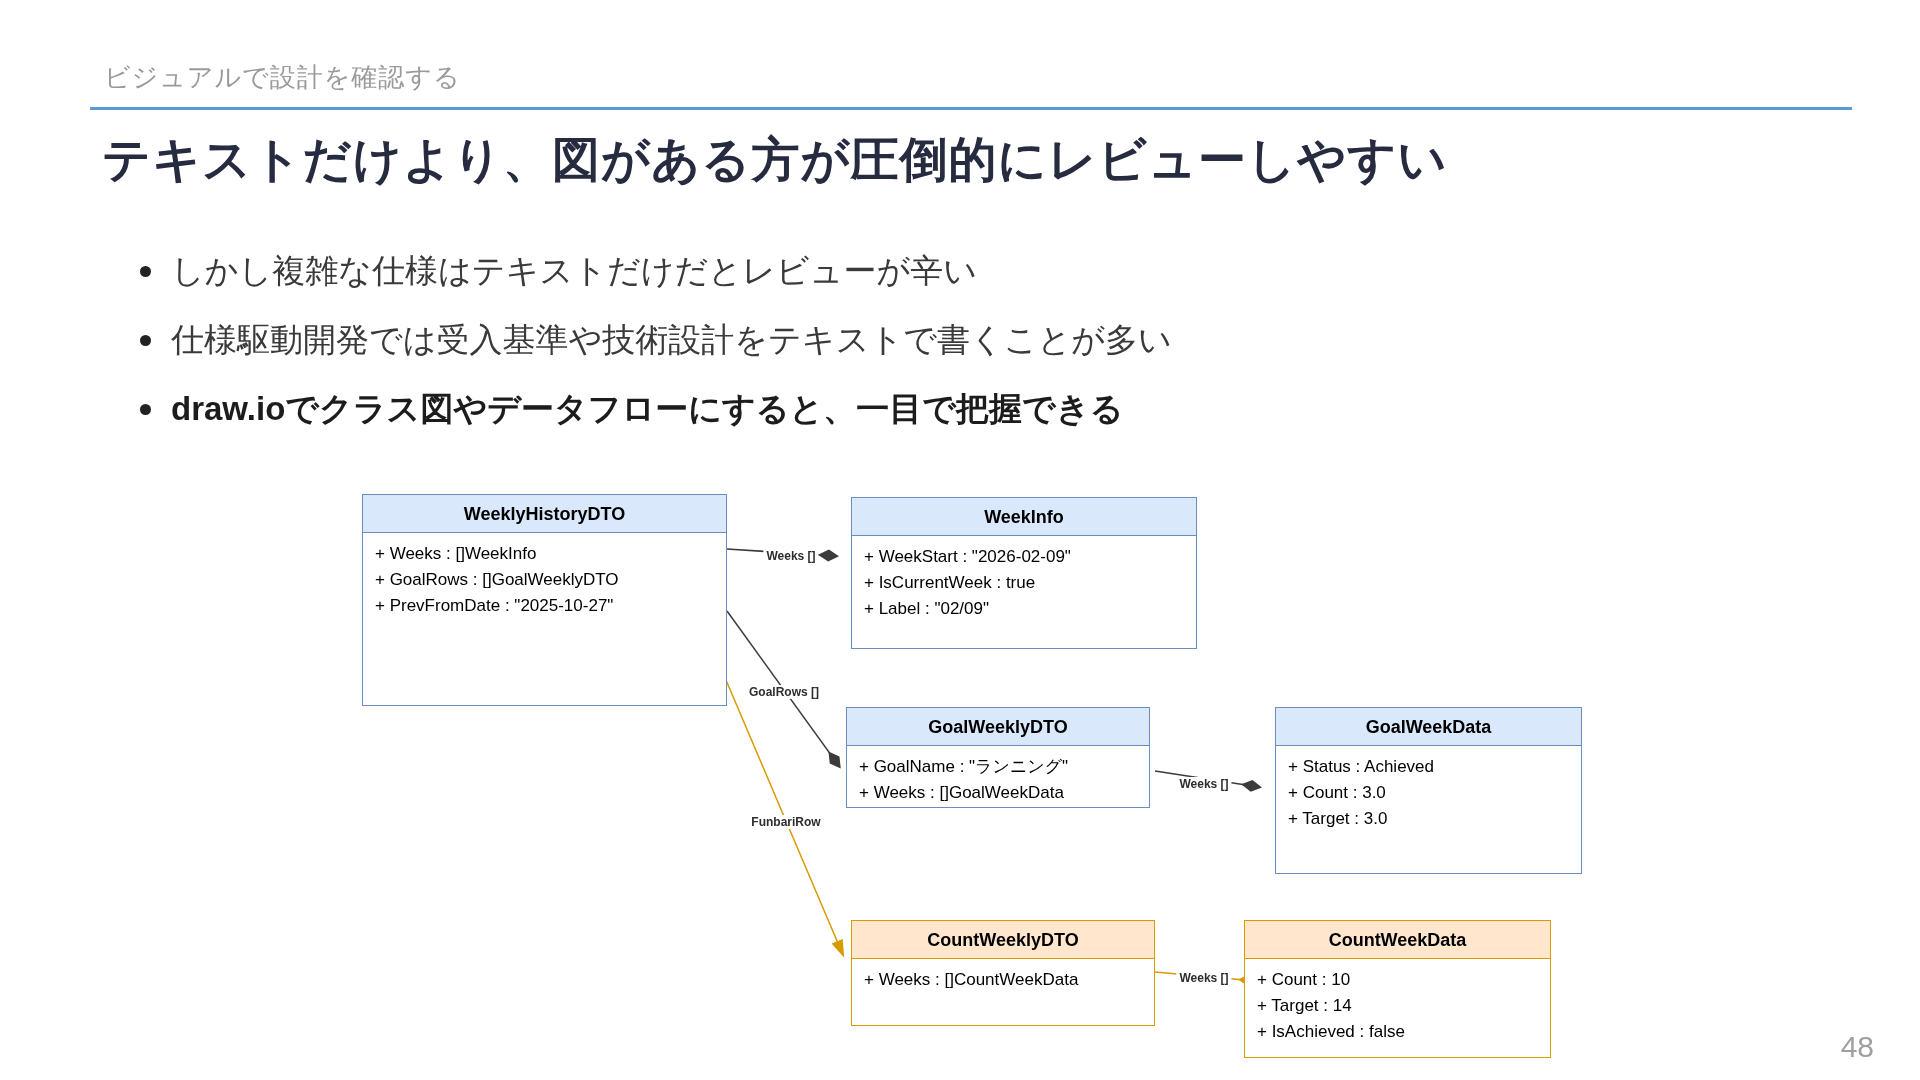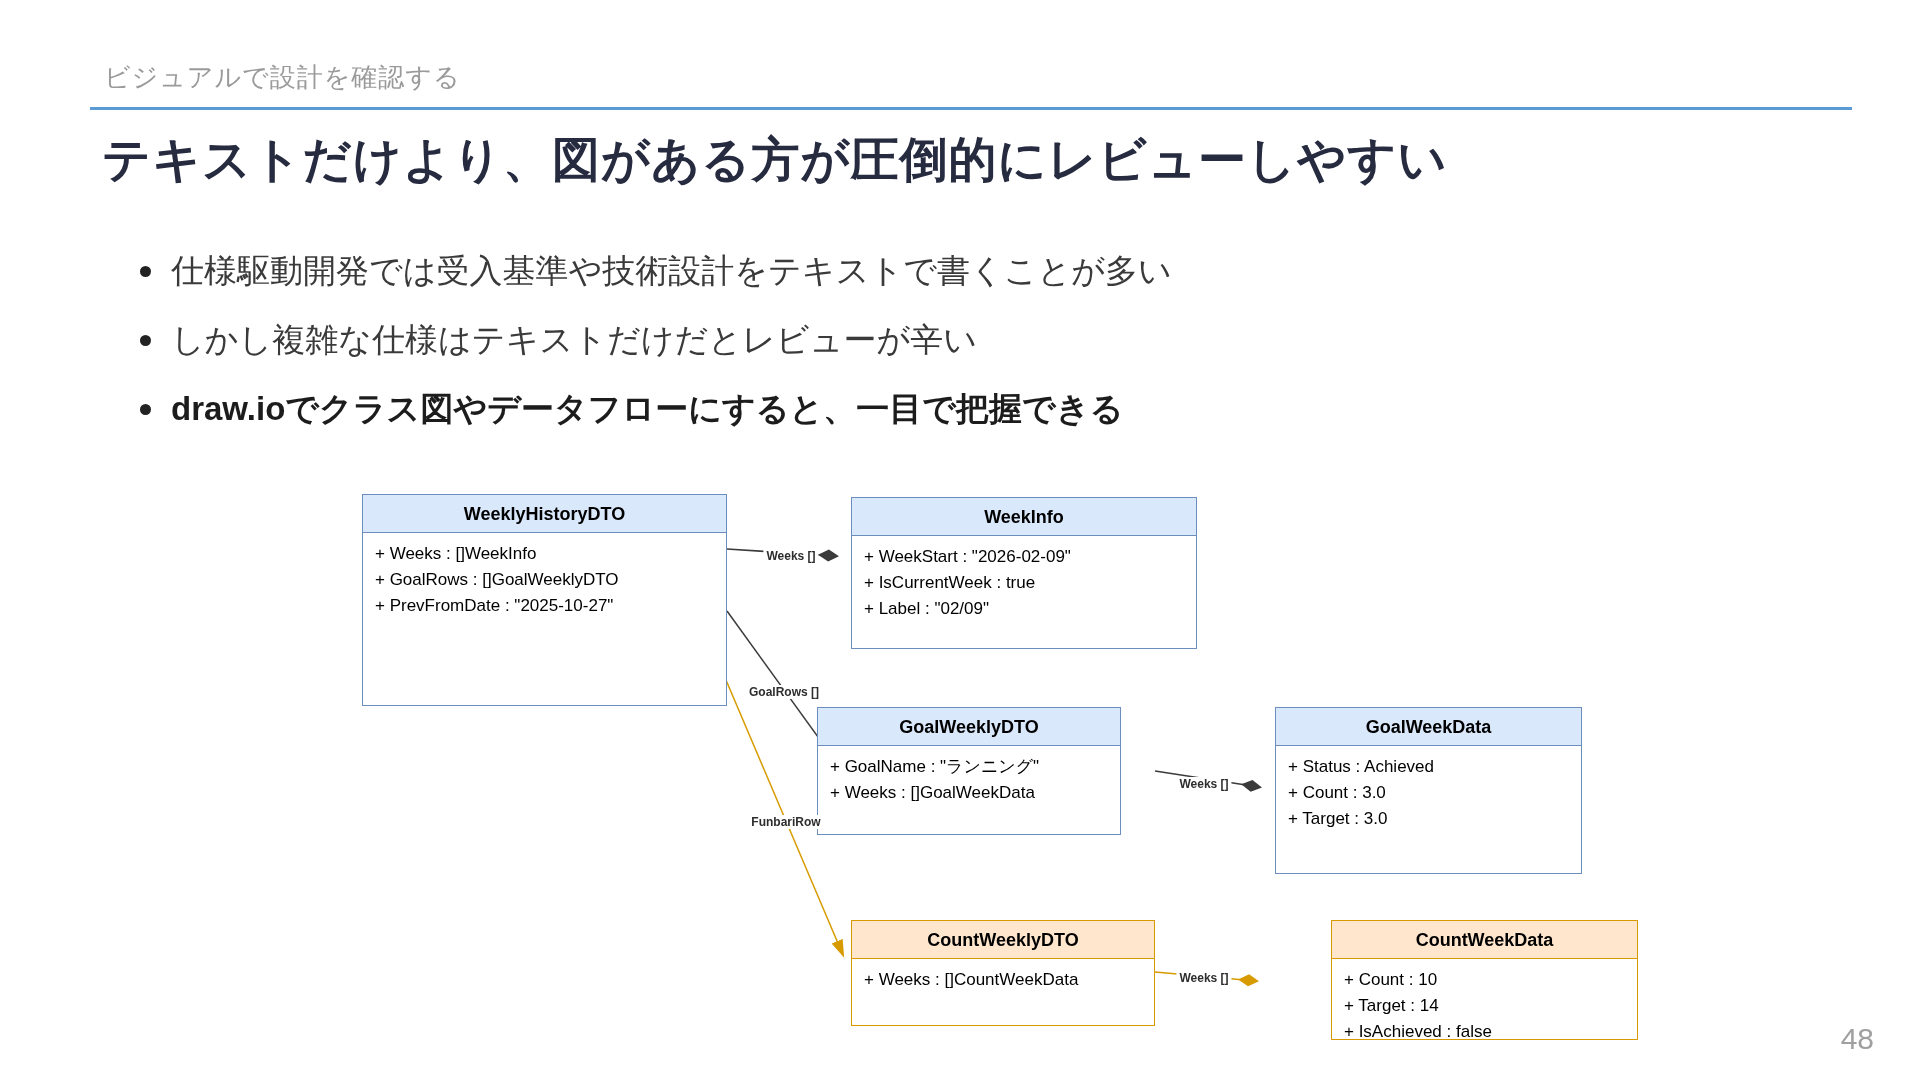--- a/index.html
+++ b/index.html
@@ -29,39 +29,39 @@
   .uml-h{height:38px;line-height:38px;text-align:center;font-weight:bold;font-size:18px;
          box-sizing:border-box;}
   .uml.blue .uml-h{background:var(--blue_fill,#dae8fc);border-bottom:1px solid var(--blue_border,#6c8ebf);}
   .uml.orange .uml-h{background:var(--orange_fill,#ffe6cc);border-bottom:1px solid var(--orange_border,#d79b00);}
   .uml-b{padding:8px 12px;}
   .attr{line-height:26px;white-space:nowrap;}
 
   .edge-label{position:absolute;transform:translate(-50%,-50%);background:#fff;
               padding:0 3px;font-size:12px;font-weight:600;color:#2d2d2d;white-space:nowrap;}
 
-  .page-num{position:absolute;right:46px;bottom:24px;font-size:30px;color:#a0a0a0;}
+  .page-num{position:absolute;right:46px;bottom:16px;font-size:30px;color:#a0a0a0;}
 </style>
 </head>
 <body>
 
 <div class="slide">
 
   <div class="kicker">ビジュアルで設計を確認する</div>
   <div class="rule"></div>
   <h1 class="title">テキストだけより、図がある方が圧倒的にレビューしやすい</h1>
 
   <ul class="bullets">
     <li>
       <span class="dot"></span>
-      <span>仕様駆動開発では受入基準や技術設計をテキストで書くことが多い</span>
+      <span>しかし複雑な仕様はテキストだけだとレビューが辛い</span>
     </li>
     <li>
       <span class="dot"></span>
-      <span>しかし複雑な仕様はテキストだけだとレビューが辛い</span>
+      <span>仕様駆動開発では受入基準や技術設計をテキストで書くことが多い</span>
     </li>
     <li class="bold">
       <span class="dot"></span>
       <span>draw.ioでクラス図やデータフローにすると、一目で把握できる</span>
     </li>
   </ul>
 
   <div class="diagram">
 
     <svg class="edges" width="1920" height="1080" viewBox="0 0 1920 1080">
@@ -94,21 +94,21 @@
 
     <div class="uml blue" style="left:851px;top:497px;width:346px;height:152px">
       <div class="uml-h">WeekInfo</div>
       <div class="uml-b">
         <div class="attr">+ WeekStart : "2026-02-09"</div>
         <div class="attr">+ IsCurrentWeek : true</div>
         <div class="attr">+ Label : "02/09"</div>
       </div>
     </div>
 
-    <div class="uml blue" style="left:817px;top:707px;width:304px;height:128px">
+    <div class="uml blue" style="left:846px;top:707px;width:304px;height:101px">
       <div class="uml-h">GoalWeeklyDTO</div>
       <div class="uml-b">
         <div class="attr">+ GoalName : "ランニング"</div>
         <div class="attr">+ Weeks : []GoalWeekData</div>
       </div>
     </div>
 
     <div class="uml blue" style="left:1275px;top:707px;width:307px;height:167px">
       <div class="uml-h">GoalWeekData</div>
       <div class="uml-b">
@@ -118,21 +118,21 @@
       </div>
     </div>
 
     <div class="uml orange" style="left:851px;top:920px;width:304px;height:106px">
       <div class="uml-h">CountWeeklyDTO</div>
       <div class="uml-b">
         <div class="attr">+ Weeks : []CountWeekData</div>
       </div>
     </div>
 
-    <div class="uml orange" style="left:1331px;top:920px;width:307px;height:120px">
+    <div class="uml orange" style="left:1244px;top:920px;width:307px;height:138px">
       <div class="uml-h">CountWeekData</div>
       <div class="uml-b">
         <div class="attr">+ Count : 10</div>
         <div class="attr">+ Target : 14</div>
         <div class="attr">+ IsAchieved : false</div>
       </div>
     </div>
 
     <div class="edge-label" style="left:791px;top:556px">Weeks []</div>
     <div class="edge-label" style="left:784px;top:692px">GoalRows []</div>

